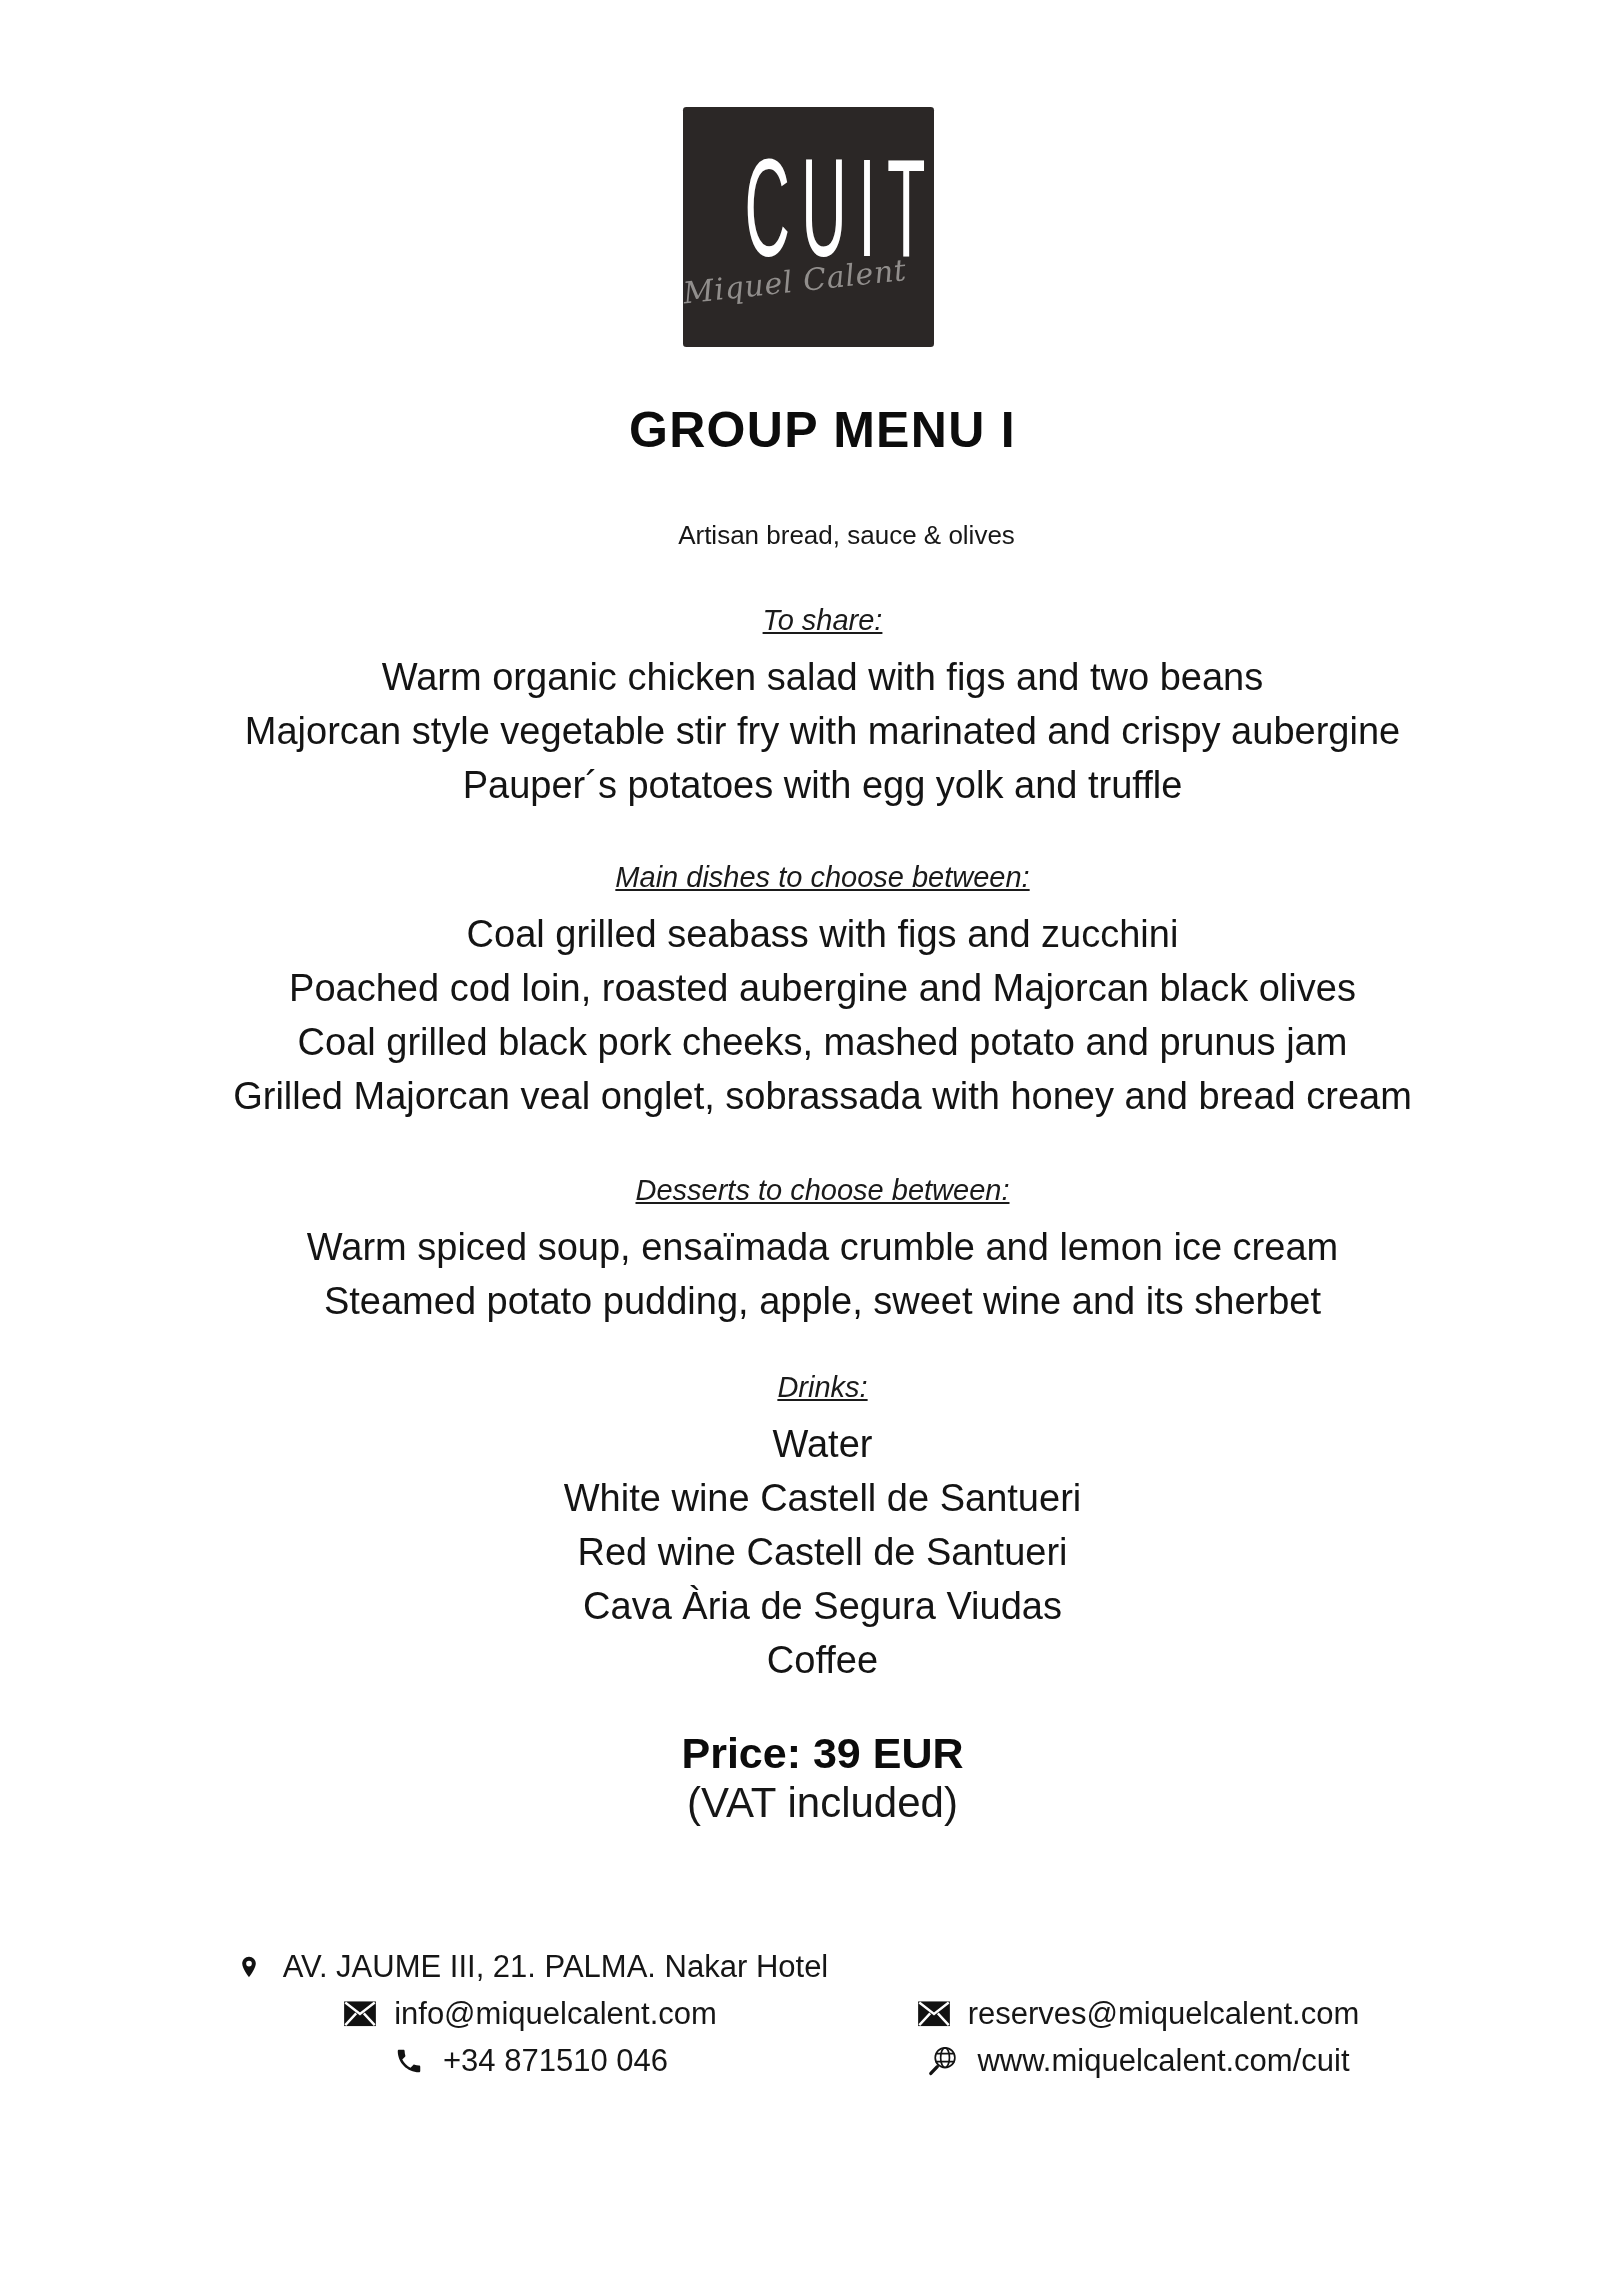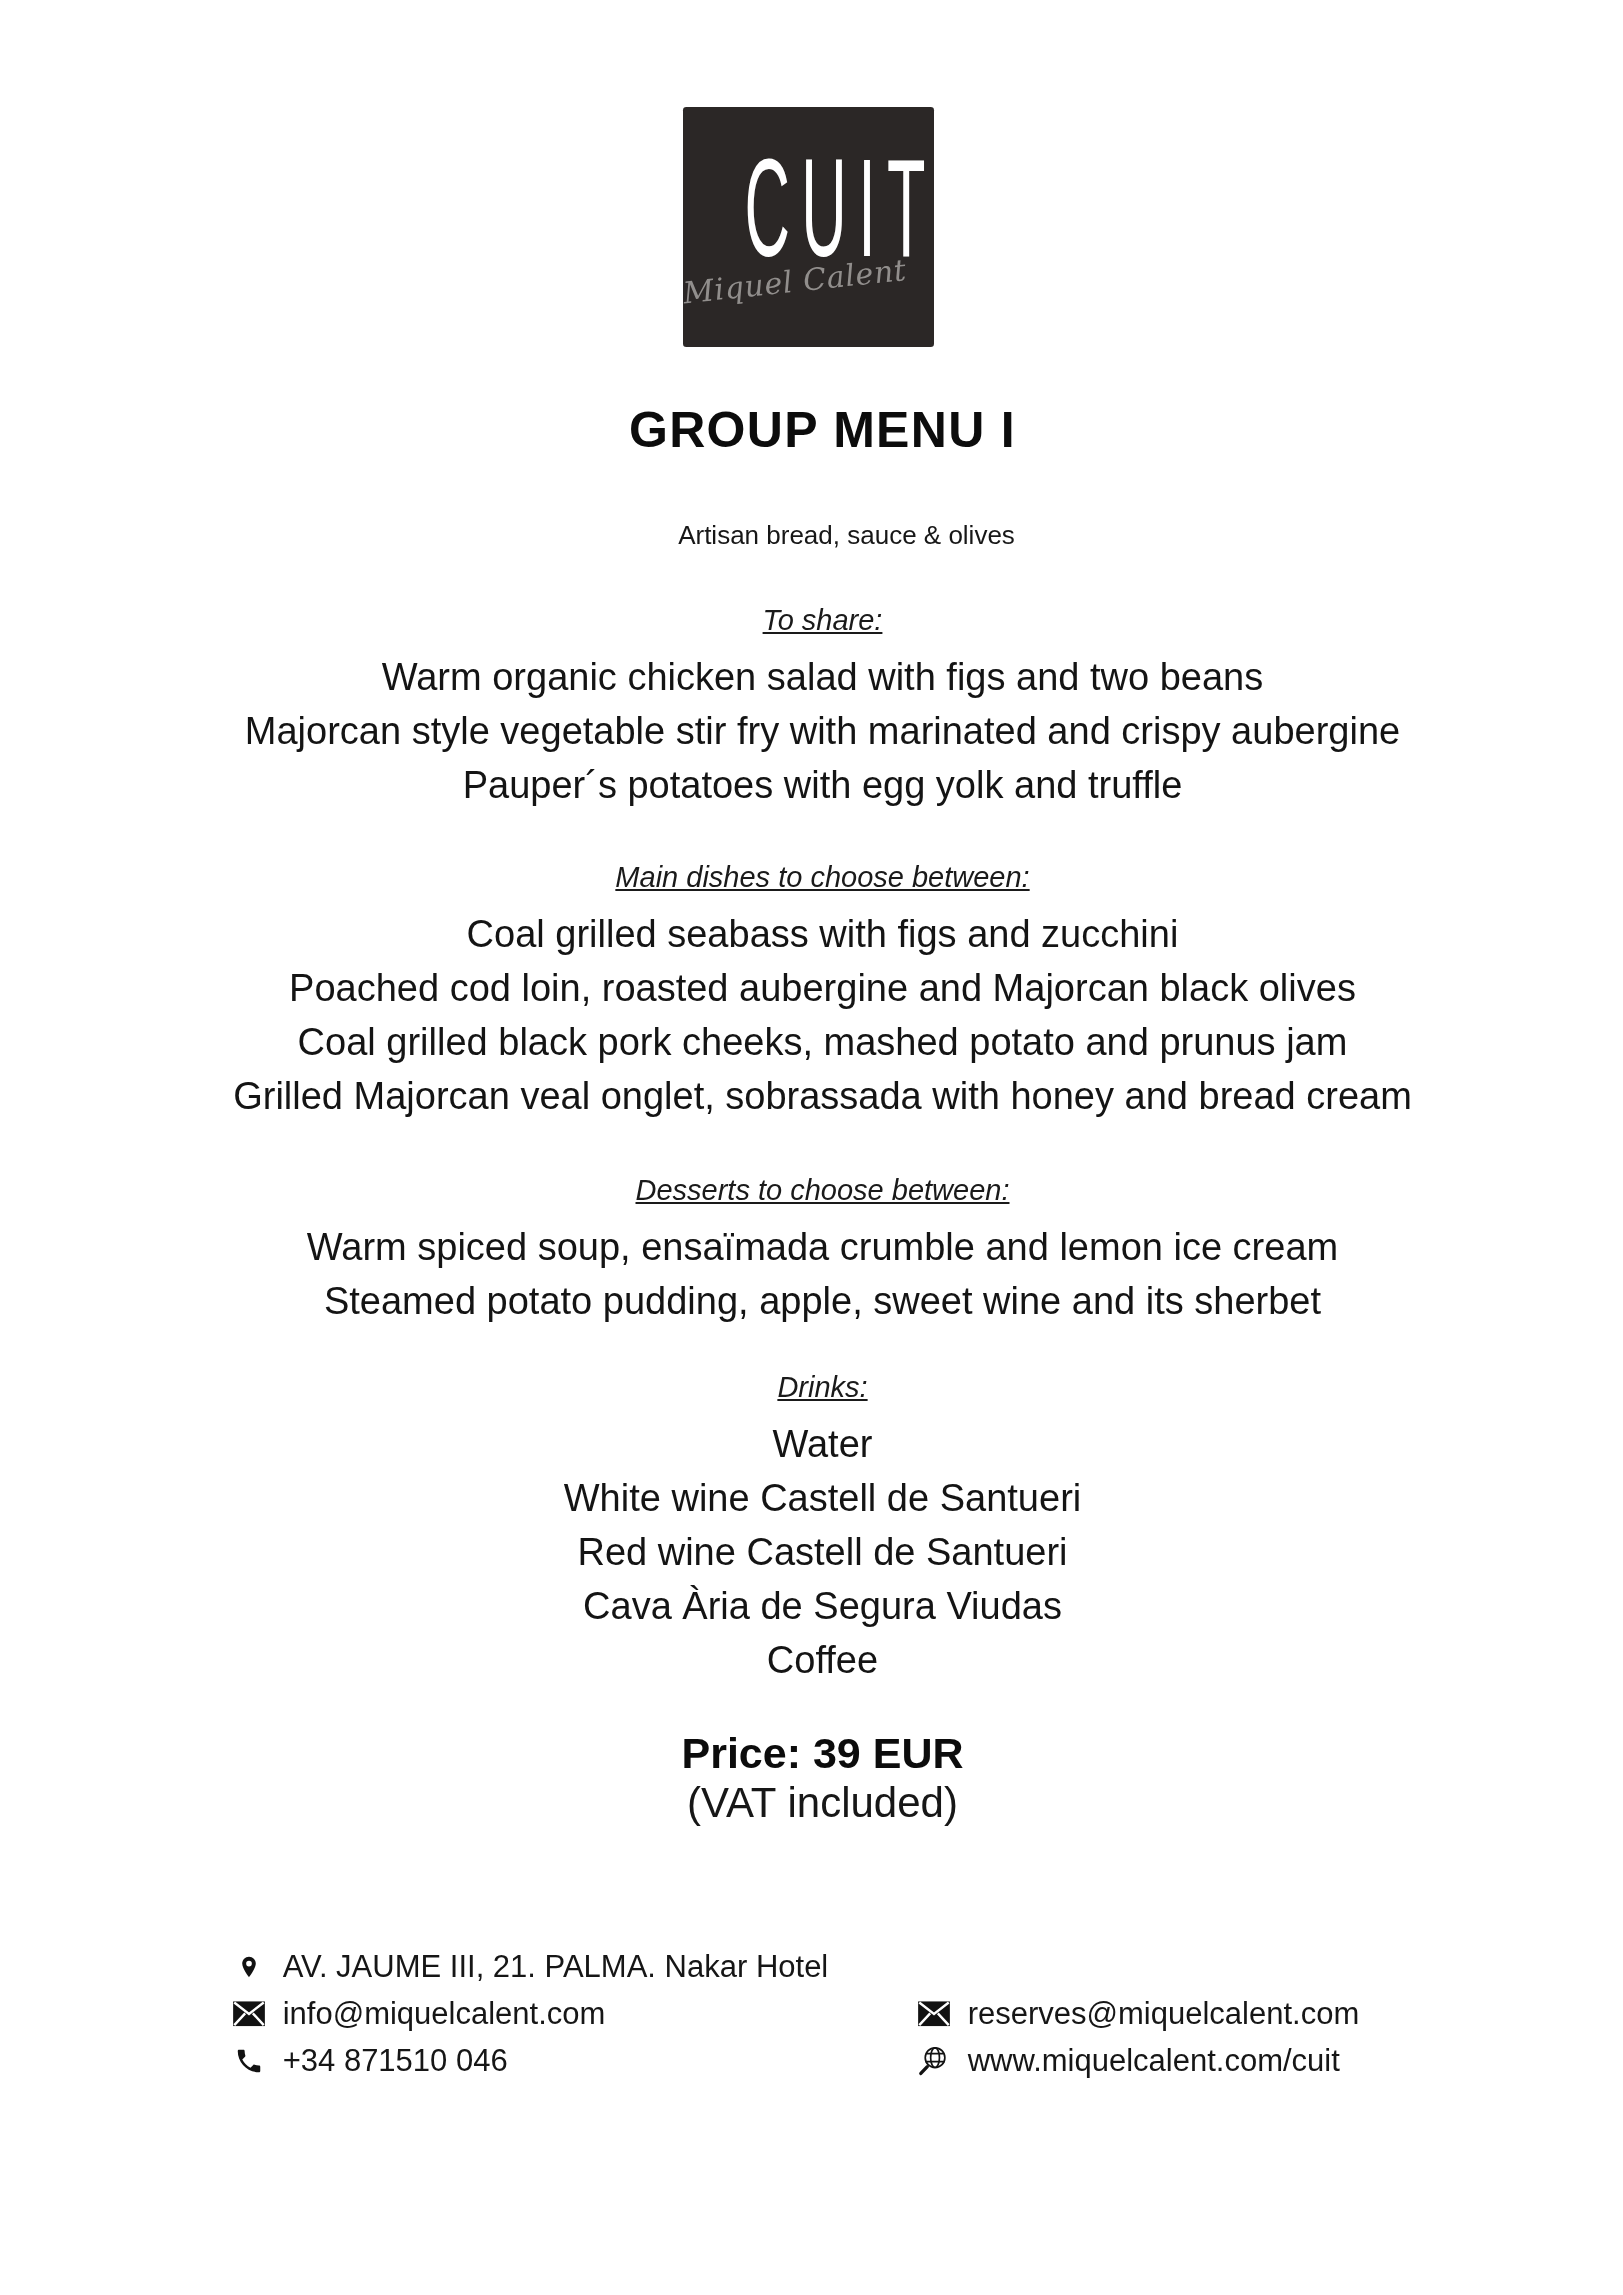--- a/index.html
+++ b/index.html
@@ -43,21 +43,21 @@
   .sec-2{top:859px;}
   .sec-3{top:1172px;}
   .sec-4{top:1369px;}
   .price-band{top:1728px;}
   .price-line{font-size:43px;font-weight:700;line-height:51px;color:#0c0c0c;}
   .vat-line{font-size:42px;line-height:43px;margin-top:2px;}
   
   .footer-col{position:absolute;}
   .footer-left{left:230px;top:1943px;}
   .footer-right{left:915px;top:1990px;}
-  .contact-row{display:flex;align-items:center;height:47px;}
+  .contact-row{display:flex;align-items:center;height:47px;justify-content:center;}
   .contact-icon{width:37px;flex:0 0 37px;display:flex;align-items:center;justify-content:center;}
   .contact-icon svg{display:block;}
   .contact-text{margin-left:15.7px;font-size:31px;white-space:nowrap;color:#161616;}
 </style>
 </head>
 <body>
 
 <div class="page">
 
   <div class="logo">

